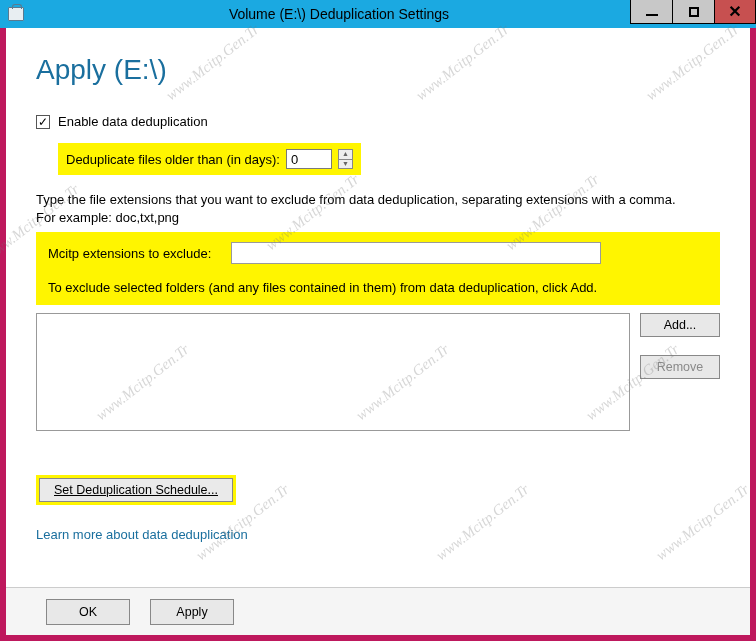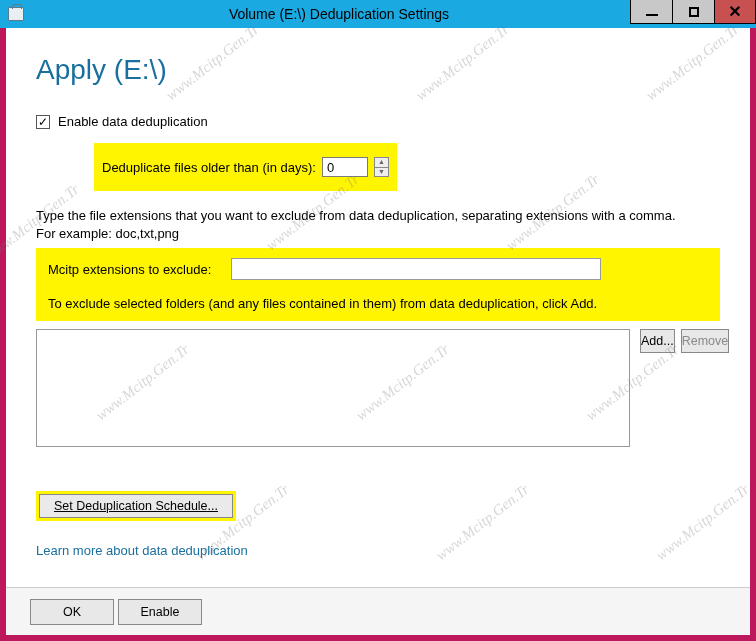--- a/index.html
+++ b/index.html
@@ -97,24 +97,23 @@
   .checkbox {
     width: 14px; height: 14px;
     border: 1px solid #555;
     display:inline-flex; align-items:center; justify-content:center;
     margin-right: 8px;
     font-size: 12px;
     background:#fff;
   }
   .highlight {
     background: #fff500;
-    padding: 14px 8px;
+    padding: 6px 8px;
     display:inline-flex;
     align-items:center;
-    margin-left:36px;
   }
   .highlight-block {
     background: #fff500;
     padding: 10px 12px;
     margin-top: 6px;
   }
   .numInput {
     width: 46px; height: 20px;
     border: 1px solid #7a7a7a;
     background: #fff;
@@ -153,21 +152,21 @@
   }
   .listbox {
     flex:1;
     height: 118px;
     border: 1px solid #999;
     background: #fff;
   }
   .sideBtns {
     width: 80px;
     margin-left: 10px;
-    display:flex; flex-direction:row; gap:6px;
+    display:flex; flex-direction:column; gap:18px;
   }
   .btn {
     height: 24px;
     border: 1px solid #888;
     background: #e8e8e8;
     font-size: 12.5px;
     display:flex; align-items:center; justify-content:center;
     cursor:default;
   }
   .btn.disabled {
@@ -205,21 +204,21 @@
   }
   .author {
     font-family: "Comic Sans MS", cursive;
     font-size: 22px;
     color: #1b3a8a;
     flex:1;
   }
   .footer .btn {
     width: 84px;
     height: 26px;
-    margin-left: 4px;
+    margin-left: 20px;
   }
   
   .wm {
     position:absolute;
     color: rgba(120,120,120,0.3);
     font-size: 15px;
     font-style: italic;
     font-family: Georgia, serif;
     transform: rotate(-38deg);
     pointer-events:none;
@@ -305,16 +304,16 @@
     <div class="wm" style="top:340px; left:340px;">www.Mcitp.Gen.Tr</div>
     <div class="wm" style="top:340px; left:570px;">www.Mcitp.Gen.Tr</div>
     <div class="wm" style="top:480px; left:180px;">www.Mcitp.Gen.Tr</div>
     <div class="wm" style="top:480px; left:420px;">www.Mcitp.Gen.Tr</div>
     <div class="wm" style="top:480px; left:640px;">www.Mcitp.Gen.Tr</div>
 
   </div>
 
   <div class="footer">
     <div class="btn">OK</div>
-    <div class="btn">Enable</div>
+    <div class="btn">Apply</div>
   </div>
 
 </div>
 
 </body></html>

